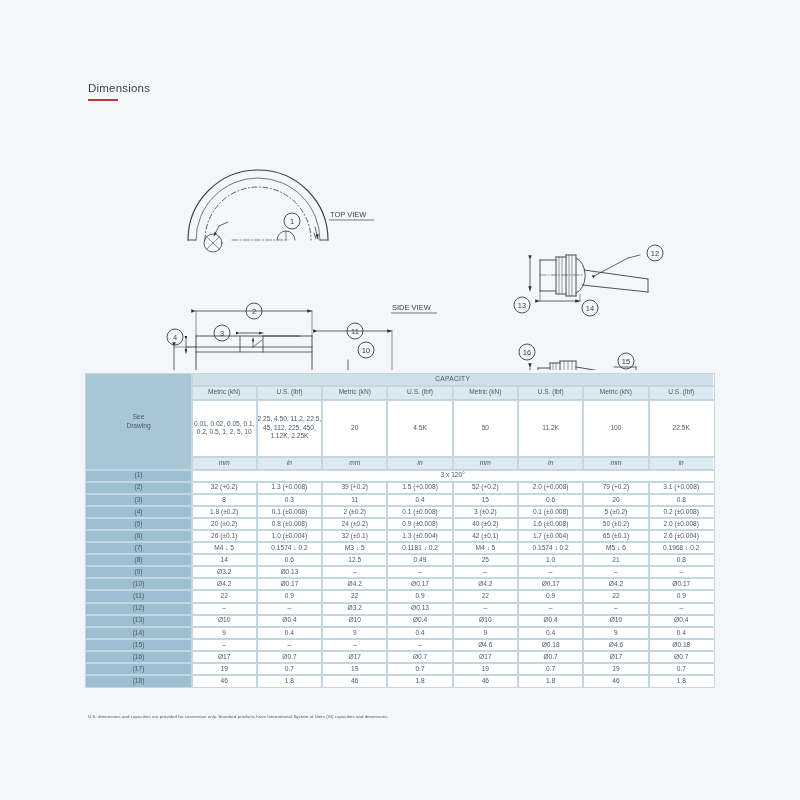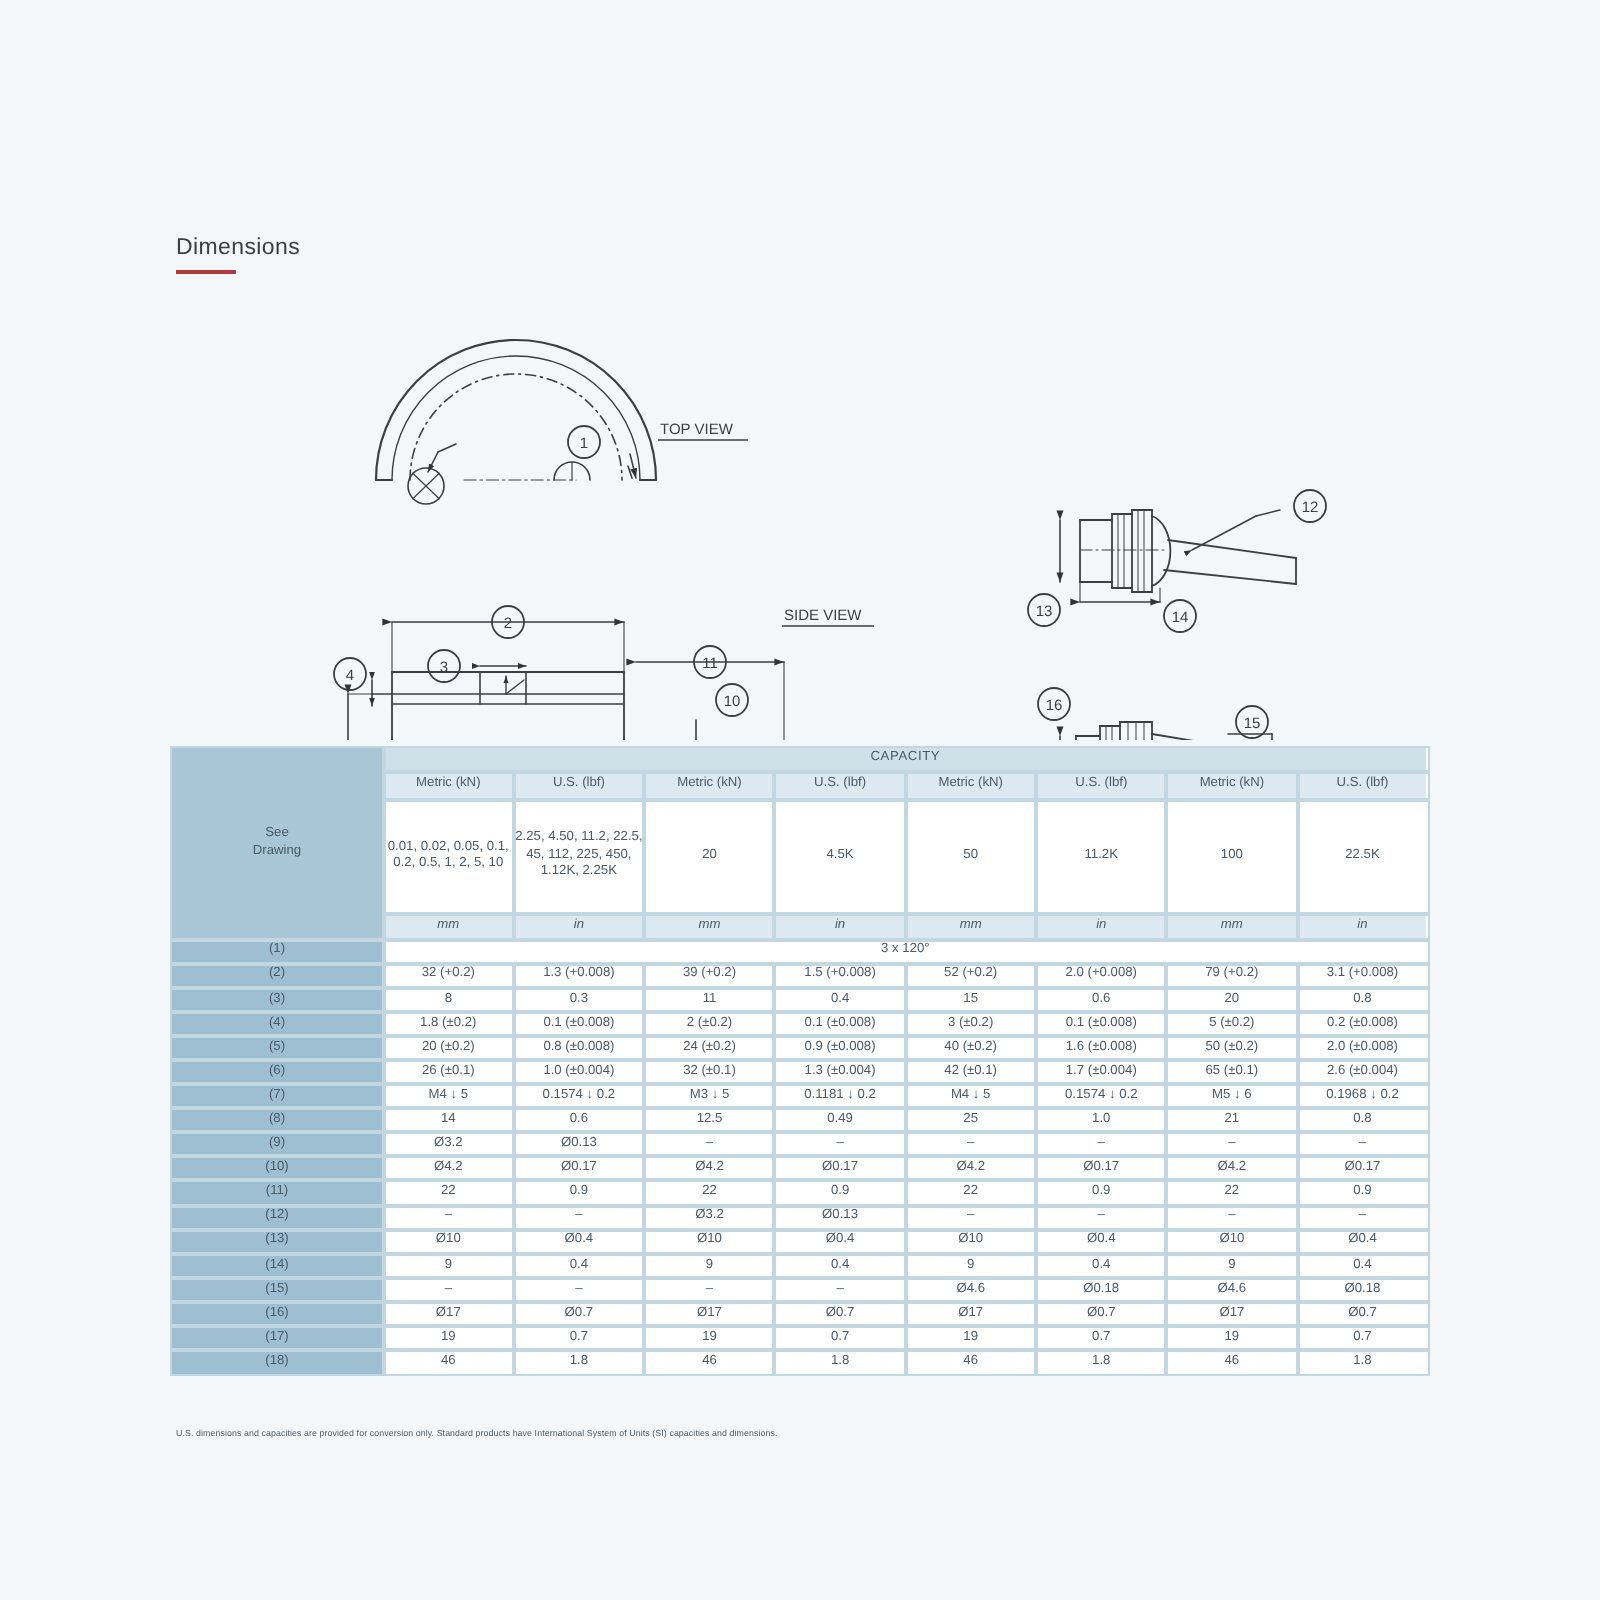--- a/index.html
+++ b/index.html
@@ -17,21 +17,20 @@
     position: absolute;
     left: 0; top: 0;
     width: 800px; height: 800px;
     background: #f4f7f9;
   }
   
   #title-block {
     position: absolute;
     left: 88px;
     top: 82px;
-    margin-top: 36px;
   }
   #page-title {
     font-size: 11.5px;
     color: #3a3f45;
     letter-spacing: 0.2px;
     font-weight: 400;
   }
   #title-rule {
     width: 30px;
     height: 1.5px;

